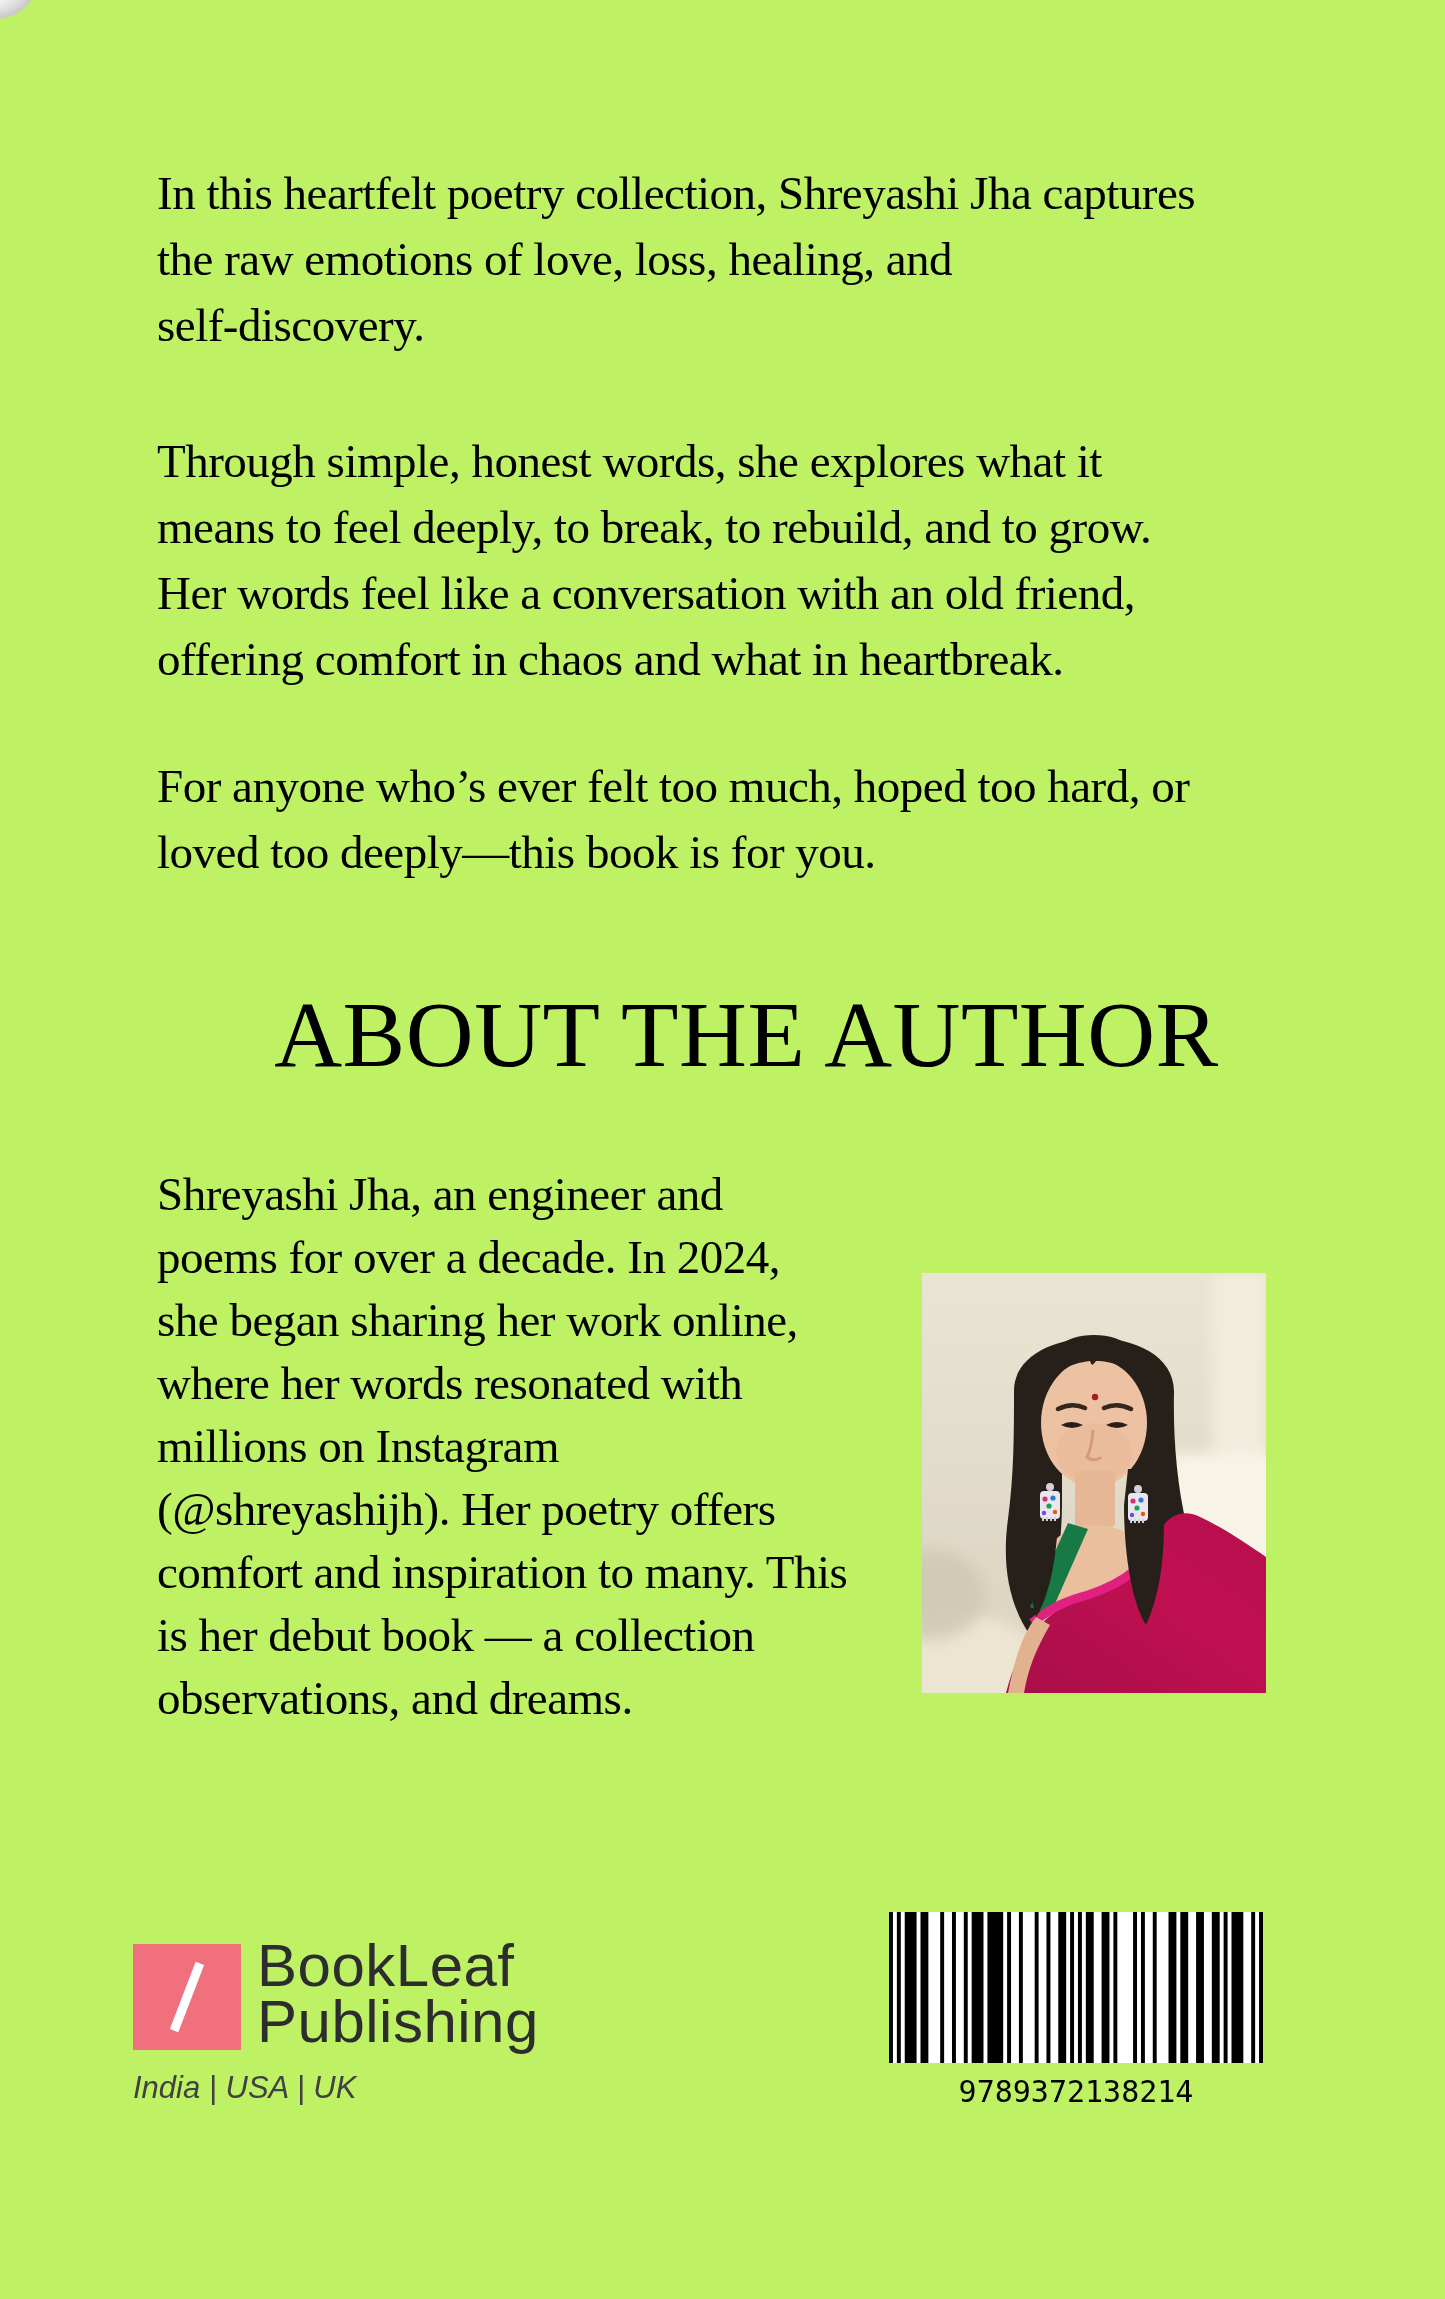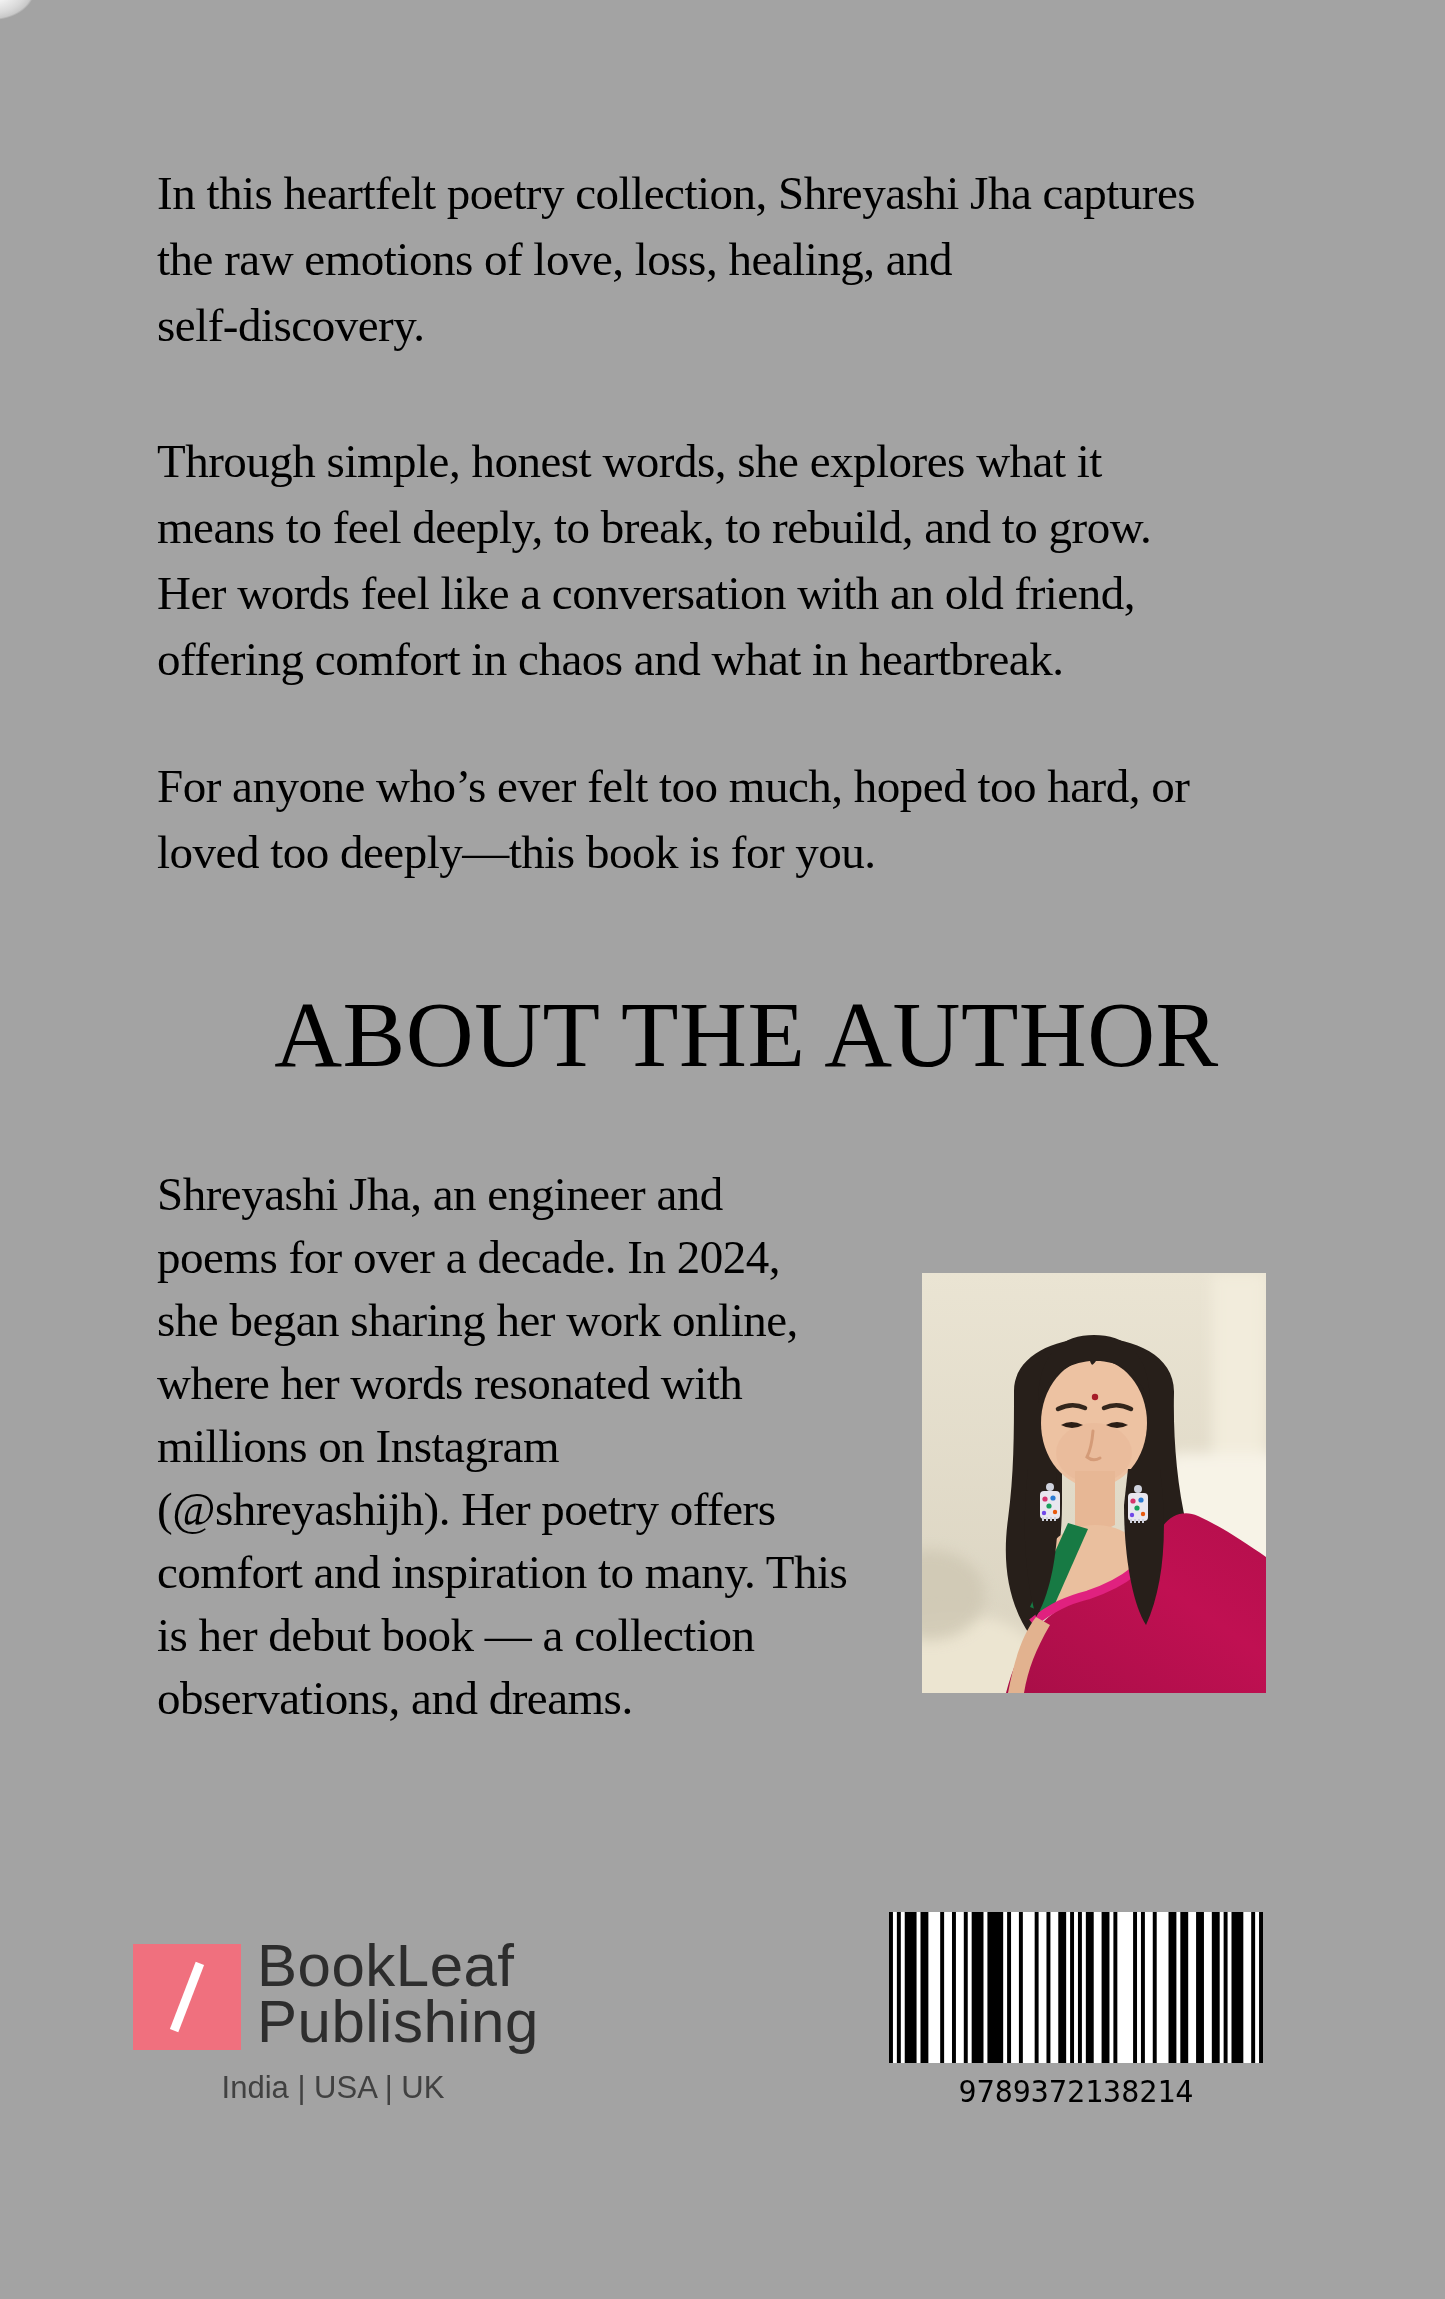--- a/index.html
+++ b/index.html
@@ -1,19 +1,19 @@
 <!DOCTYPE html>
 <html><head>
 <meta charset="utf-8">
 <style>
   html,body{margin:0;padding:0;background:#ffffff;}
   .page{
     position:relative;
     width:1445px;height:2299px;
-    background:#a3a3a3;
+    background:#bef264;
     overflow:hidden;
     font-family:"Liberation Serif","DejaVu Serif",serif;
     color:#000;
   }
   .corner-artifact{
     position:absolute;left:0;top:0;width:72px;height:58px;
     background:radial-gradient(ellipse 62px 46px at -8px -12px,
       #f2f2f2 30%,#d9d9d9 55%,#c9c9c9 66%,rgba(201,201,201,0) 70%);
     pointer-events:none;
   }
@@ -48,23 +48,22 @@
     transform:translate(-50%,-50%) rotate(21deg);
   }
   .logo-text{
     position:absolute;left:257px;top:1938px;
     font-family:"Liberation Sans",sans-serif;font-weight:300;
     font-size:60px;line-height:56px;color:#2d2d2d;letter-spacing:0.5px;
     white-space:nowrap;
   }
   .regions{
     position:absolute;left:133px;top:2070px;width:400px;
-    text-align:center;
     font-family:"Liberation Sans",sans-serif;font-weight:300;
-    font-size:31px;color:#414141;white-space:nowrap;
+    font-size:31px;color:#414141;white-space:nowrap;font-style:italic;
   }
   .barcode{position:absolute;left:889px;top:1912px;width:374px;}
   .barcode svg{display:block;width:374px;height:151px;background:#fff;}
   .barcode svg rect{fill:#000;}
   .isbn{
     margin-top:11px;text-align:center;
     font-family:"DejaVu Sans Mono","Liberation Mono",monospace;
     font-size:30px;color:#000;letter-spacing:0;
   }
 </style>

